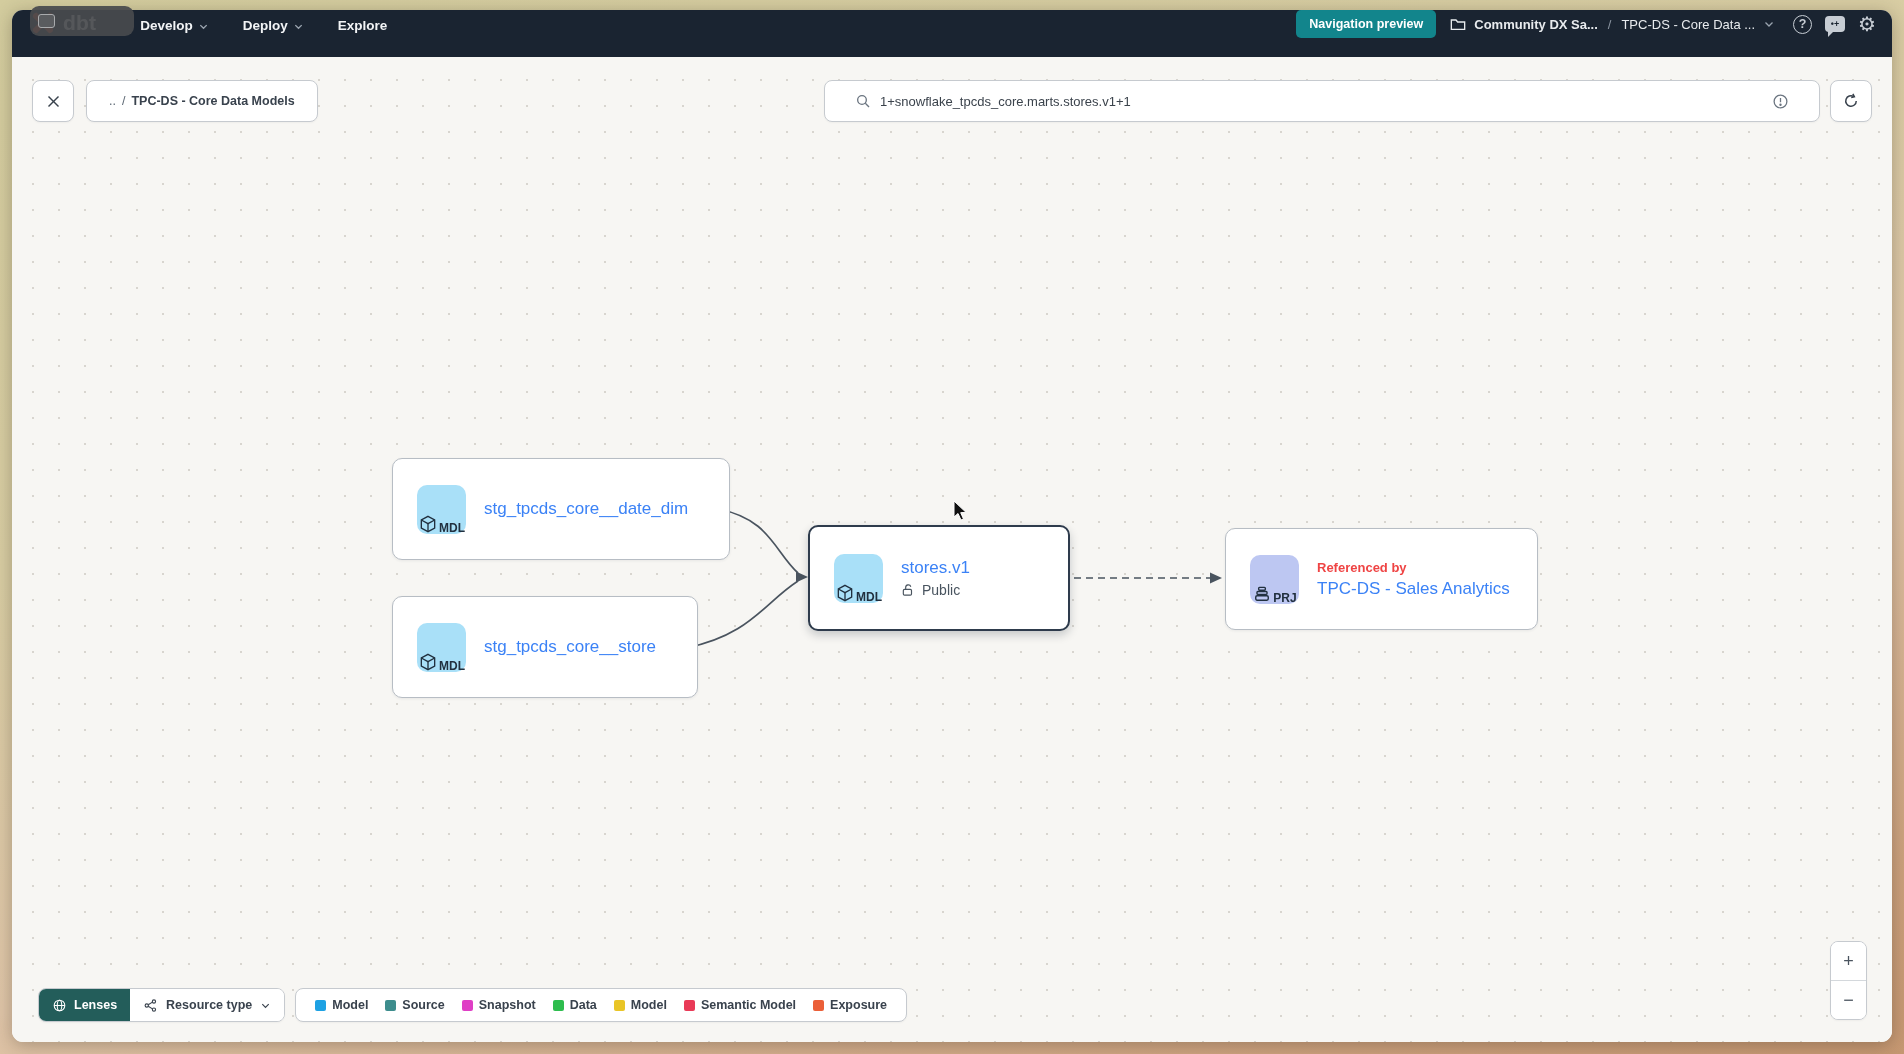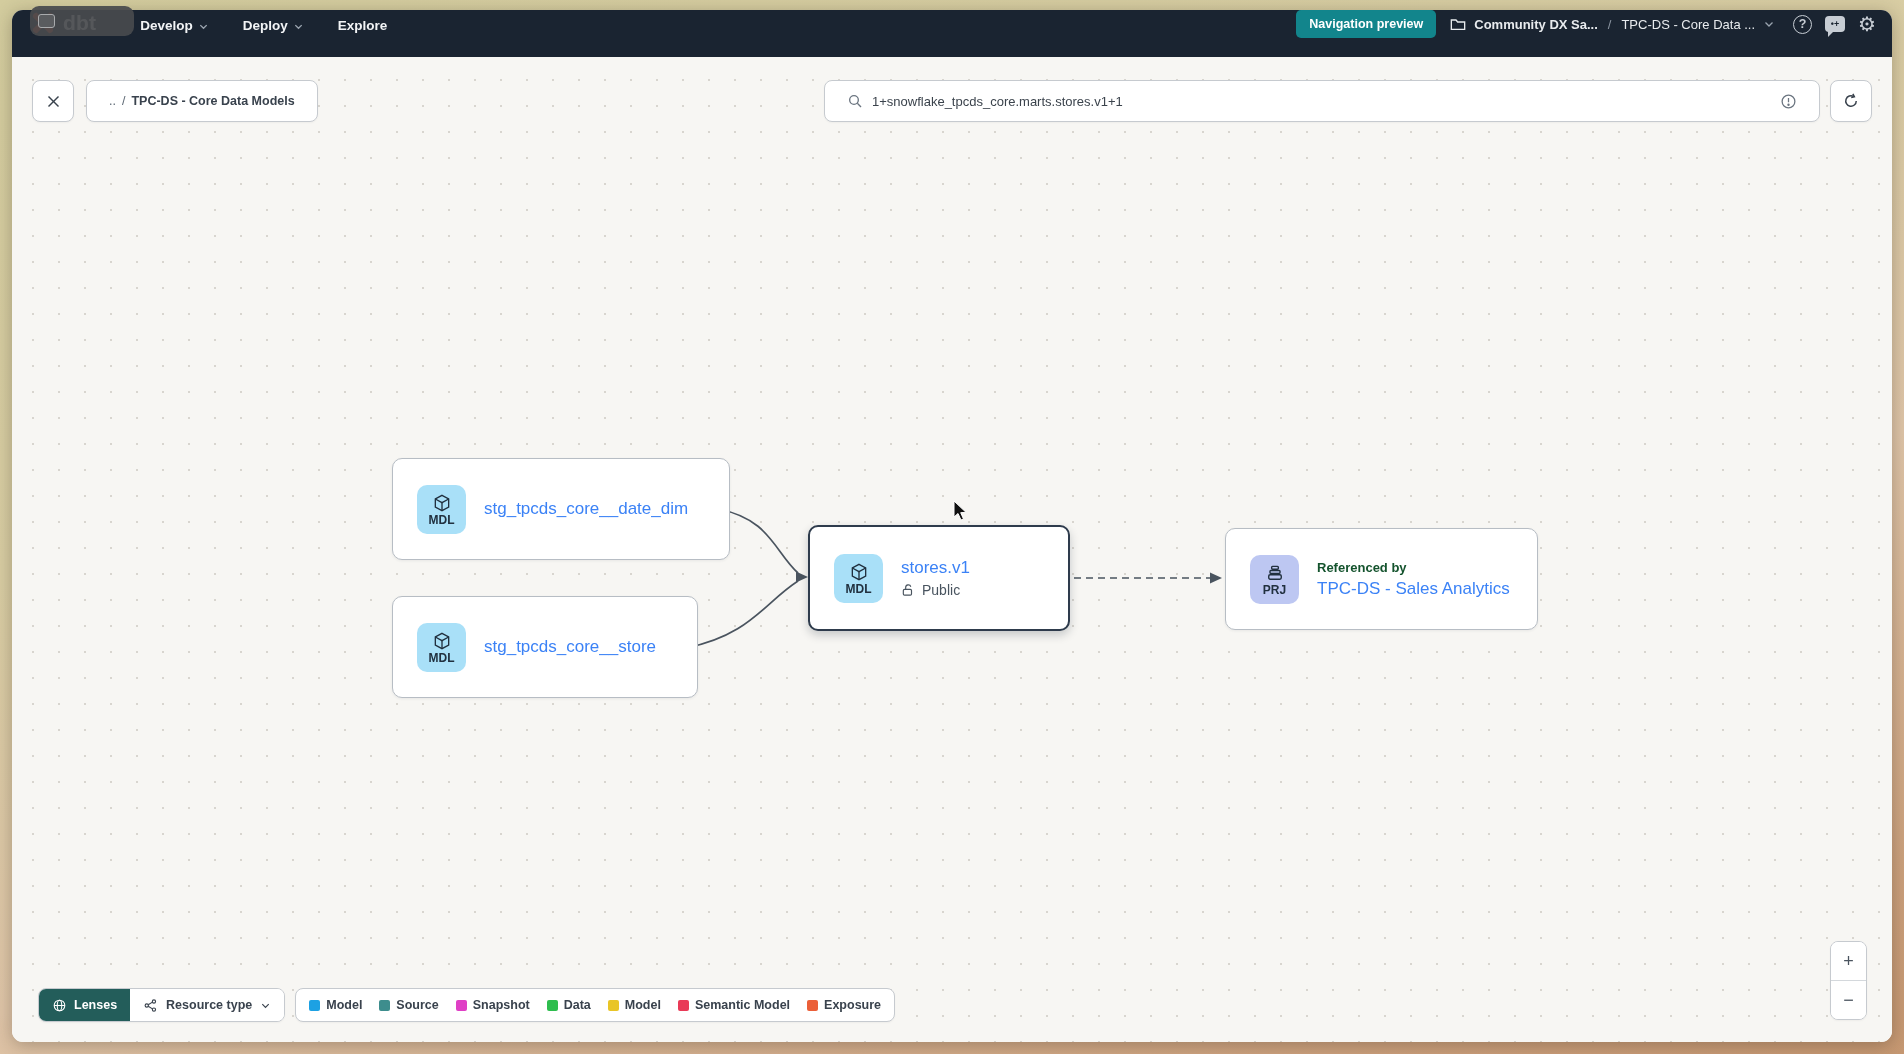--- a/index.html
+++ b/index.html
@@ -55,62 +55,62 @@
     box-shadow:0 1px 2px rgba(0,0,0,.04);
   }
   .chip{
     margin-left:12px; height:42px; background:#fff; border:1px solid #c6cacf; border-radius:8px;
     display:flex; align-items:center; padding:0 22px; font-size:12.5px; color:#39424d; gap:6px;
     box-shadow:0 1px 2px rgba(0,0,0,.04); font-weight:bold;
   }
   .chip .dots-lnk{ color:#5c6773; font-weight:normal; }
   .searchbox{
     margin-left:auto; width:996px; height:42px; background:#fff; border:1px solid #c6cacf;
-    border-radius:8px; display:flex; align-items:center; padding:0 22px; gap:9px;
+    border-radius:8px; display:flex; align-items:center; padding:0 30px; gap:9px;
     box-shadow:0 1px 2px rgba(0,0,0,.04);
   }
   .searchbox input{
     flex:1; border:none; outline:none; font-size:13px; color:#3b434c;
     font-family:"Liberation Sans", sans-serif; background:transparent;
   }
   .refresh-btn{ margin-left:10px; }
   
   .node{
     position:absolute; background:#fff; border:1px solid #b7bdc4; border-radius:10px;
     display:flex; align-items:center; gap:18px; padding:0 24px;
     box-shadow:0 1px 3px rgba(30,40,50,.07); cursor:pointer;
   }
   .node.selected{ border:2px solid #2e3b4c; box-shadow:0 4px 10px rgba(25,35,48,.22); }
   .badge{
     width:49px; height:49px; border-radius:10px; flex:0 0 49px;
-    display:flex; flex-direction:column; align-items:center; justify-content:center; gap:1px;
+    display:flex; flex-direction:row; align-items:flex-end; justify-content:center; gap:1px;
   }
   .badge .badge-label{ font-size:12px; font-weight:bold; color:#21303f; line-height:1; }
   .node-label{ font-size:17px; color:#3b82f6; font-weight:500; white-space:nowrap; }
   .node-text{ display:flex; flex-direction:column; gap:4px; }
   .node-sub{ display:flex; align-items:center; gap:7px; font-size:14px; color:#49545f; }
-  .node-sub-top{ font-size:13px; font-weight:bold; color:#14532d; }
+  .node-sub-top{ font-size:13px; font-weight:bold; color:#ef4444; }
   .edges{ position:absolute; inset:0; pointer-events:none; }
   
   .footer{ position:absolute; left:26px; bottom:20px; display:flex; align-items:stretch; gap:10px; }
   .lens-group{
     display:flex; border:1px solid #c6cacf; border-radius:8px; overflow:hidden; background:#fff;
     box-shadow:0 1px 2px rgba(0,0,0,.04); height:34px;
   }
   .lens-btn{
     display:flex; align-items:center; gap:7px; background:#235d5a; color:#fff;
     font-size:12.5px; font-weight:bold; padding:0 13px; cursor:pointer;
   }
   .restype-btn{
     display:flex; align-items:center; gap:8px; background:#fff; color:#39424d;
     font-size:12.5px; font-weight:bold; padding:0 13px; cursor:pointer;
   }
   .legend{
     display:flex; align-items:center; gap:17px; background:#fff; border:1px solid #c6cacf;
-    border-radius:8px; padding:0 13px; height:34px; box-shadow:0 1px 2px rgba(0,0,0,.04);
+    border-radius:8px; padding:0 19px; height:34px; box-shadow:0 1px 2px rgba(0,0,0,.04);
   }
   .legend-item{ display:flex; align-items:center; gap:6px; font-size:12.5px; font-weight:bold; color:#39424d;}
   .swatch{ width:11px; height:11px; border-radius:2px; }
   
   .zoomctl{
     position:absolute; right:25px; bottom:22px; width:37px; background:#fff;
     border:1px solid #c6cacf; border-radius:8px; overflow:hidden;
     display:flex; flex-direction:column; box-shadow:0 1px 2px rgba(0,0,0,.04);
   }
   .zoomctl button{

